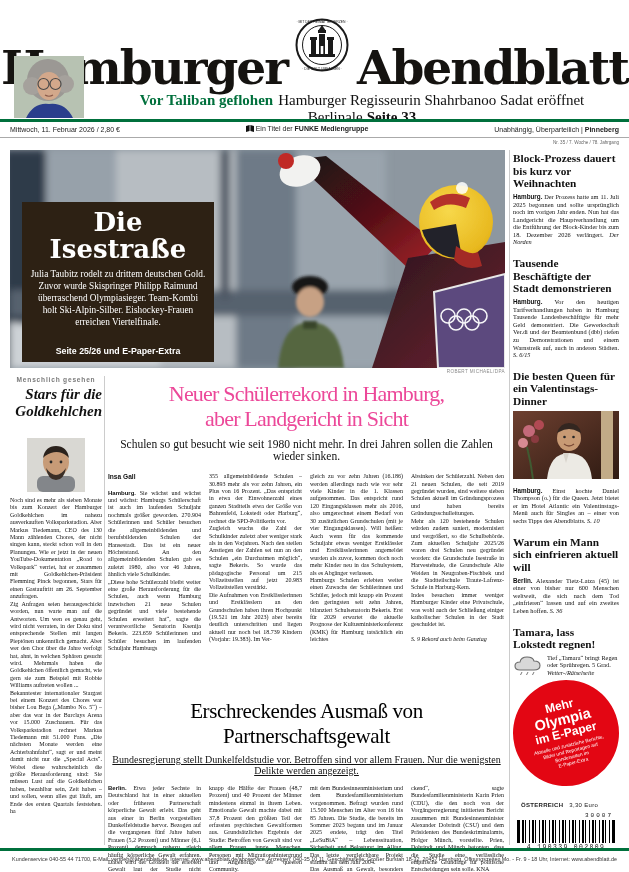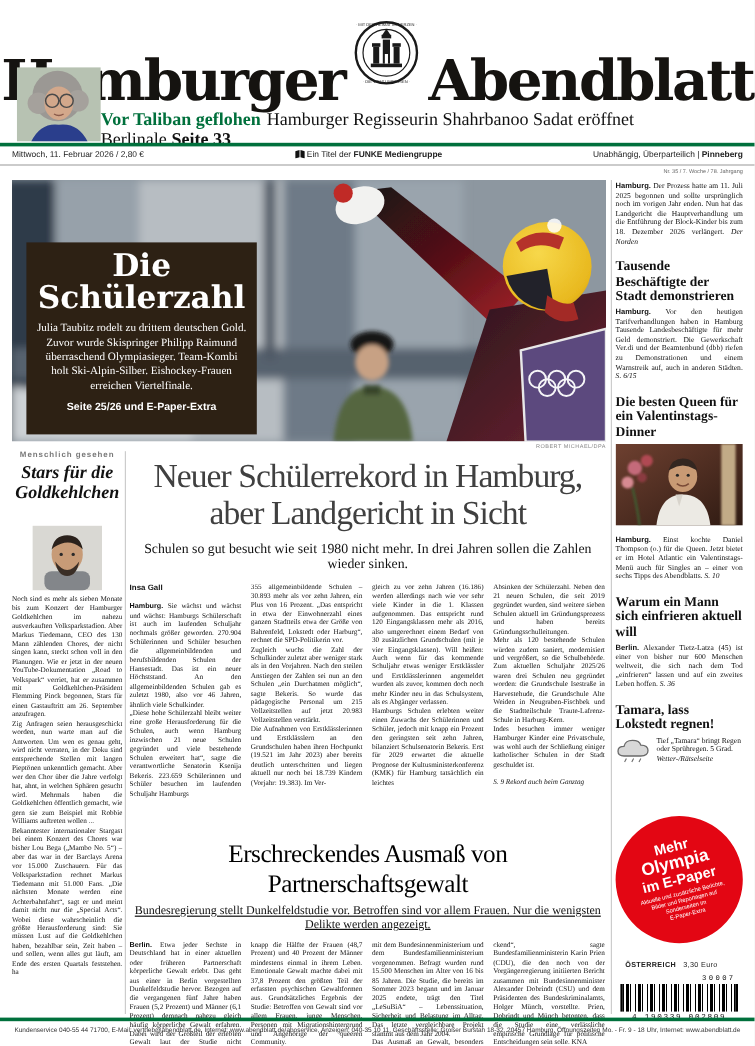--- a/index.html
+++ b/index.html
@@ -6,58 +6,58 @@
   #page{position:relative;width:629px;height:872px;background:#fff;margin:0 auto;
         font-family:"Liberation Serif",serif;color:#111;overflow:hidden;}
 
   
   .mast-row{position:absolute;top:2px;left:0;width:629px;display:flex;align-items:center;
             justify-content:center;gap:8px;}
   .mast-word{font-family:"DejaVu Serif",serif;font-weight:bold;font-size:47px;
              letter-spacing:-2px;color:#151310;line-height:1;margin-top:42px;}
   .crest{flex:0 0 auto;}
   .teaser-photo{position:absolute;top:56px;left:14px;}
-  .teaser{position:absolute;top:92px;left:84px;width:528px;text-align:left;font-size:15px;}
+  .teaser{position:absolute;top:92px;left:98px;width:528px;text-align:center;font-size:15px;}
   .teaser .kick{color:#00703c;font-weight:bold;margin-right:5px;}
   .teaser .pg{font-weight:bold;margin-left:4px;}
   .green-rule{position:absolute;top:119px;left:0;width:629px;height:3px;background:#00703c;}
   .dateline{position:absolute;top:125px;left:10px;width:609px;display:flex;
             justify-content:space-between;align-items:center;
             font-family:"Liberation Sans",sans-serif;font-size:7px;color:#222;}
   .dateline b{font-weight:bold;}
   .thin-rule{position:absolute;top:137px;left:0;width:629px;height:1px;background:#aaa;}
   .issue{position:absolute;top:140px;right:10px;font-family:"Liberation Sans",sans-serif;
          font-size:4.6px;color:#666;}
 
   
   .hero{position:absolute;top:150px;left:10px;width:495px;height:218px;overflow:hidden;}
   .hero-box{position:absolute;top:52px;left:12px;width:176px;height:150px;background:#2d2114;
             color:#fff;text-align:center;padding:5px 8px;}
   .hero-box h2{margin:2px 0 4px;font-family:"DejaVu Serif",serif;font-size:26px;
                line-height:1.05;font-weight:bold;}
   .hero-box .btxt{font-size:9.3px;line-height:1.3;}
   .hero-box .bpg{font-family:"Liberation Sans",sans-serif;font-weight:bold;font-size:8.8px;
-                 margin-top:6px;}
+                 margin-top:18px;}
   .credit{position:absolute;top:369px;left:300px;width:205px;text-align:right;
           font-family:"Liberation Sans",sans-serif;font-size:4.6px;color:#8a8a8a;
           letter-spacing:.4px;}
 
   
   .leftcol{position:absolute;top:376px;left:10px;width:92px;height:468px;overflow:hidden;}
   .kicker{font-family:"Liberation Sans",sans-serif;font-size:6.6px;font-weight:bold;
           color:#7a7a7a;text-align:center;letter-spacing:.8px;}
   .leftcol h2{margin:3px 0 19px;font-size:15px;font-style:italic;font-weight:bold;
-              text-align:center;line-height:1.1;}
+              text-align:right;line-height:1.1;}
   .portrait{display:block;margin:0 auto 5px;}
   .bodytext{font-size:6px;line-height:7.4px;text-align:justify;white-space:pre-line;}
 
   
   .main-art{position:absolute;top:382px;left:108px;width:397px;}
-  .main-art h1{margin:0;font-size:28px;font-weight:normal;text-align:center;
-               line-height:1.12;letter-spacing:-.8px;color:#404040;}
+  .main-art h1{margin:0;font-size:22px;font-weight:normal;text-align:center;
+               line-height:1.12;letter-spacing:-.8px;color:#ec4899;}
   .subhead{font-size:11.5px;text-align:center;margin-top:7px;}
   .cols{display:flex;gap:8px;margin-top:11px;overflow:hidden;}
   .main-art .cols{height:201px;}
   .col{width:93px;font-size:6px;line-height:7.4px;text-align:justify;}
   .col p{margin:0;}
   .col .flow{white-space:pre-line;}
   .byline{font-family:"Liberation Sans",sans-serif;font-weight:bold;font-size:6.6px;
           margin-bottom:9px;}
   .lead{font-family:"Liberation Sans",sans-serif;font-weight:bold;}
   .more{font-style:italic;margin-top:7px !important;}
@@ -238,21 +238,21 @@
           <circle cx="438" cy="166" r="7"></circle>
             <circle cx="454" cy="166" r="7"></circle>
             <circle cx="470" cy="166" r="7"></circle>
           <circle cx="446" cy="173" r="7"></circle>
             <circle cx="462" cy="173" r="7"></circle>
         </g>
       </g>
     </svg>
     
     <div class="hero-box">
-      <h2>Die Schülerzahl</h2>
+      <h2>Die Isestraße</h2>
       <div class="btxt">Julia Taubitz rodelt zu drittem deutschen Gold. Zuvor wurde Skispringer Philipp Raimund überraschend Olympiasieger. Team-Kombi holt Ski-Alpin-Silber. Eishockey-Frauen erreichen Viertelfinale.</div>
       <div class="bpg">Seite 25/26 und E-Paper-Extra</div>
     </div>
   </div>
   <div class="credit">ROBERT MICHAEL/DPA</div>
 
   <div class="leftcol">
     <div class="kicker">Menschlich gesehen</div>
     <h2>Stars für die Goldkehlchen</h2>
     <span class="portrait" style="width:58px;">
@@ -319,20 +319,21 @@
       </div>
     </div>
   </div>
 
   <div class="vdiv1"></div>
   <div class="vdiv2"></div>
 
   <div class="sidebar">
 
     <div class="brief">
+      <h3>Block-Prozess dauert bis kurz vor Weihnachten</h3>
       <p><b class="lead">Hamburg.</b> <span>Der Prozess hatte am 11. Juli 2025 begonnen und sollte ursprünglich noch im vorigen Jahr enden. Nun hat das Landgericht die Hauptverhandlung um die Entführung der Block-Kinder bis zum 18. Dezember 2026 verlängert.</span> <span class="ref">Der Norden</span></p>
     </div>
 
     <div class="brief">
       <h3>Tausende Beschäftigte der Stadt demonstrieren</h3>
       <p><b class="lead">Hamburg.</b> <span>Vor den heutigen Tarifverhandlungen haben in Hamburg Tausende Landesbeschäftigte für mehr Geld demonstriert. Die Gewerkschaft Ver.di und der Beamtenbund (dbb) riefen zu Demonstrationen und einem Warnstreik auf, auch in anderen Städten.</span> <span class="ref">S. 6/15</span></p>
     </div>
 
     <div class="brief">
       <h3>Die besten Queen für ein Valentinstags-Dinner</h3>

